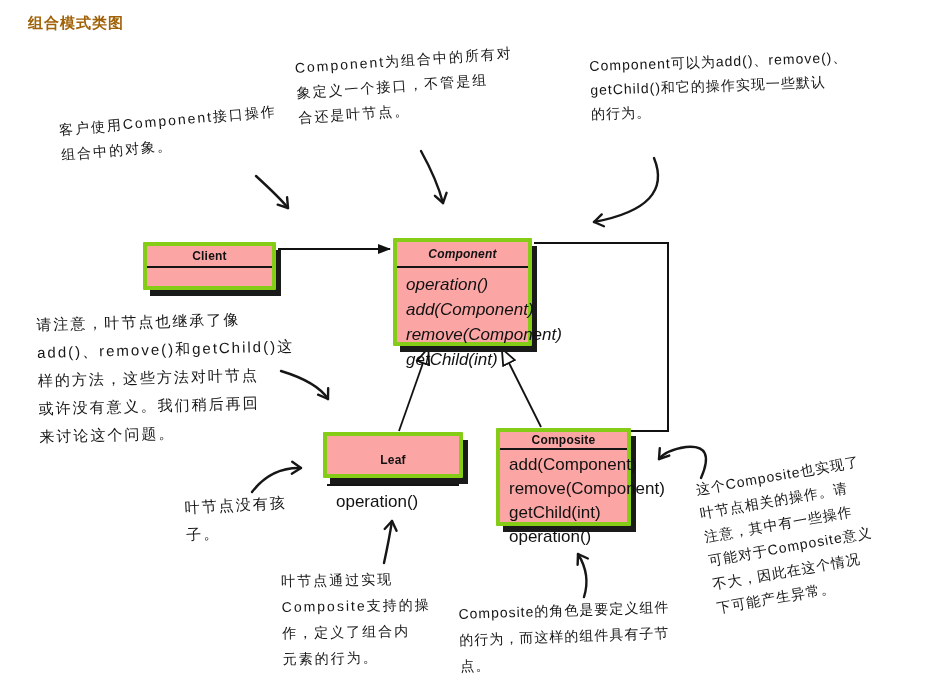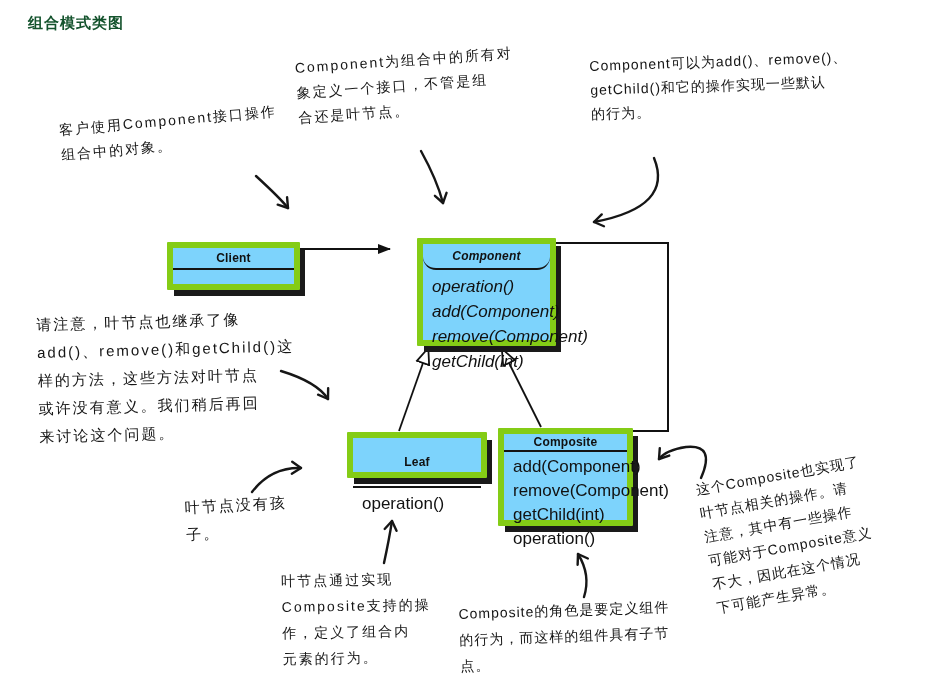--- a/index.html
+++ b/index.html
@@ -2,32 +2,32 @@
 <html><head>
 <meta charset="utf-8">
 <style>
   html,body{margin:0;padding:0;background:#fff;}
   .canvas{
     position:relative;width:946px;height:686px;background:#ffffff;
     font-family:"Liberation Sans","DejaVu Sans",sans-serif;overflow:hidden;color:#111;
   }
   .page-title{
     position:absolute;left:28px;top:14px;font-size:15px;font-weight:bold;
-    letter-spacing:1px;color:#14532d;
+    letter-spacing:1px;color:#a16207;
   }
   
   .uml-box{
-    position:absolute;background:#7dd3fc;border:6px solid #84cc16;
-    box-shadow:6px 7px 0 -1px #1a1a1a;box-sizing:border-box;border-radius:1px;margin-left:24px;
+    position:absolute;background:#fca5a5;border:4px solid #84cc16;
+    box-shadow:6px 7px 0 -1px #1a1a1a;box-sizing:border-box;border-radius:1px;
   }
   .uml-title{
     border-bottom:2px solid #141414;text-align:center;font-weight:bold;
     font-size:12px;padding:3px 2px;letter-spacing:.2px;
   }
-  .uml-title.italic{font-style:italic;border-radius:13px;}
+  .uml-title.italic{font-style:italic;}
   .uml-body{padding:4px 0 2px 0;}
   .uml-method{font-size:17px;padding:2.5px 4px 2.5px 9px;white-space:nowrap;}
   .uml-method.italic{font-style:italic;}
   
   .note{
     position:absolute;color:#161616;font-size:14px;line-height:25px;
     letter-spacing:2px;white-space:nowrap;transform-origin:left top;
   }
   .note div{white-space:nowrap;}
   svg.overlay{position:absolute;left:0;top:0;pointer-events:none;}
@@ -85,21 +85,21 @@
     </div>
   </div>
 
   <div class="uml-box" style="left:323px;top:432px;width:140px;height:46px;">
     <div class="uml-title" style="padding:17px 2px;">Leaf</div>
     <div class="uml-body" style="padding:3px 0 0 0;">
       <div class="uml-method">operation()</div>
     </div>
   </div>
 
-  <div class="uml-box" style="left:474px;top:428px;width:135px;height:98px;">
+  <div class="uml-box" style="left:496px;top:428px;width:135px;height:98px;">
     <div class="uml-title" style="padding:1px 2px;">Composite</div>
     <div class="uml-body" style="padding:3px 0 0 0;">
       <div class="uml-method" style="padding:2px 4px 2px 9px;">add(Component)</div>
       <div class="uml-method" style="padding:2px 4px 2px 9px;">remove(Component)</div>
       <div class="uml-method" style="padding:2px 4px 2px 9px;">getChild(int)</div>
       <div class="uml-method" style="padding:2px 4px 2px 9px;">operation()</div>
     </div>
   </div>
 
   <div class="note" style="left:58px;top:118px;transform:rotate(-5deg);">

